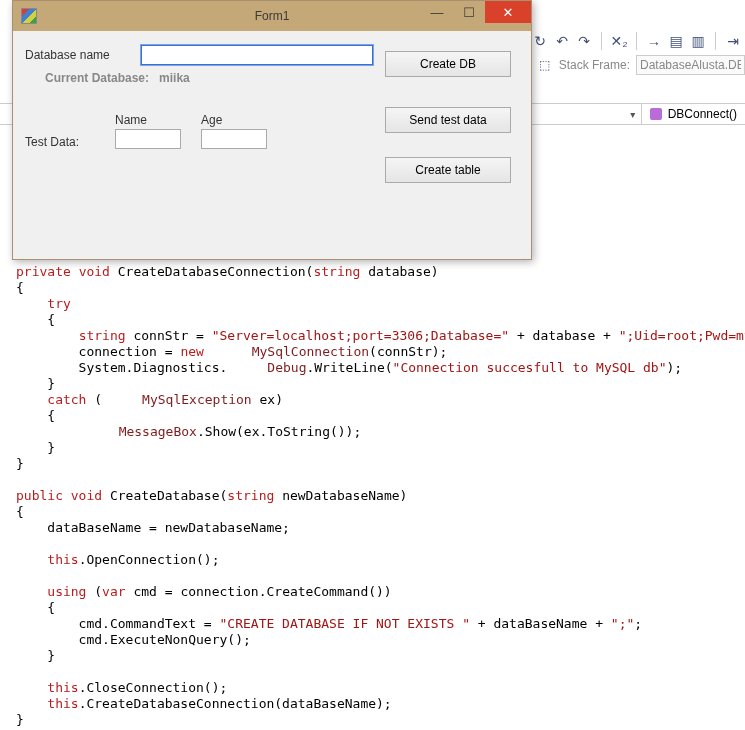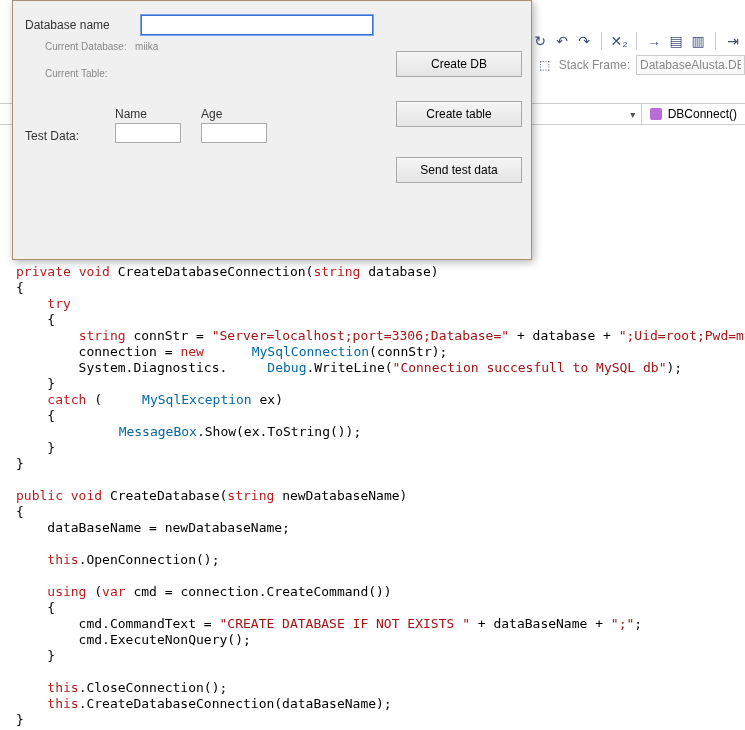--- a/index.html
+++ b/index.html
@@ -155,28 +155,29 @@
       background: linear-gradient(#f5f5f5, #e5e5e5);
       border: 1px solid #aaa;
       font-size: 12px;
       cursor: pointer;
     }
     .form1 .btncol {
       display: flex;
       flex-direction: column;
       gap: 24px;
       position: absolute;
-      right: 9px;
+      right: 20px;
       top: 50px;
     }
     .form1 .sublabel {
       color: #888;
-      font-size: 10px;
+      font-size: 12px;
       margin-left: 20px;
       margin-bottom: 16px;
+      font-weight: bold;
     }
     .form1 .testdata {
       display: flex;
       align-items: flex-end;
       gap: 20px;
       margin-top: 28px;
     }
     .form1 .testdata .lbl { width: 70px; }
     .form1 .testdata .col label { display: block; font-size: 12px; margin-bottom: 2px; }
     .form1 .testdata .col input { width: 66px; height: 20px; border: 1px solid #aaa; }
@@ -186,21 +187,21 @@
       top: 264px;
       left: 16px;
       right: 0;
       font-family: Consolas, monospace;
       font-size: 13px;
       line-height: 16px;
       white-space: pre;
       color: #000;
     }
     .kw { color: #b91c1c; }
-    .type { color: #0369a1; padding-left: 40px; }
+    .type { color: #7f1d1d; padding-left: 40px; }
     .str { color: #a31515; }
   </style>
 </head>
 <body>
 
 <div class="toolbar">
   <span class="ticon">;</span>
   <span class="ticon">↻</span>
   <span class="ticon">↶</span>
   <span class="ticon">↷</span>
@@ -222,47 +223,55 @@
 
 <div class="methodbar">
   <span class="dropdown-arrow">▾</span>
   <div class="methodcell">
     <span class="cube"></span>
     <span>DBConnect()</span>
   </div>
 </div>
 
 <div class="form1">
+  <div class="titlebar">
+    <span class="appicon"></span>
+    <span class="title">Form1</span>
+    <div class="controls">
+      <div>—</div>
+      <div>☐</div>
+      <div class="closebtn">✕</div>
+    </div>
+  </div>
   <div class="body">
     <div class="row">
       <label>Database name</label>
       <input class="text dbname" type="text" value="" style="">
     </div>
     <div class="sublabel">
       <span>Current Database:</span>&nbsp;&nbsp;
       <span>miika</span>
     </div>
-    <div class="sublabel">Current Table:</div>
 
     <div class="testdata">
       <div class="lbl">Test Data:</div>
       <div class="col">
         <label>Name</label>
         <input type="text" value="" style="">
       </div>
       <div class="col">
         <label>Age</label>
         <input type="text" value="" style="">
       </div>
     </div>
 
     <div class="btncol">
       <button class="btn">Create DB</button>
+      <button class="btn" style="margin-top:6px">Send test data</button>
       <button class="btn">Create table</button>
-      <button class="btn" style="margin-top:6px">Send test data</button>
     </div>
   </div>
 </div>
 
 <div class="code" id="code-region"><span class="kw">private</span> <span class="kw">void</span> CreateDatabaseConnection(<span class="kw">string</span> database)
 {
     <span class="kw">try</span>
     {
         <span class="kw">string</span> connStr = <span class="str">"Server=localhost;port=3306;Database="</span> + database + <span class="str">";Uid=root;Pwd=mysli;"</span>;
         connection = <span class="kw">new</span> <span class="type">MySqlConnection</span>(connStr);

